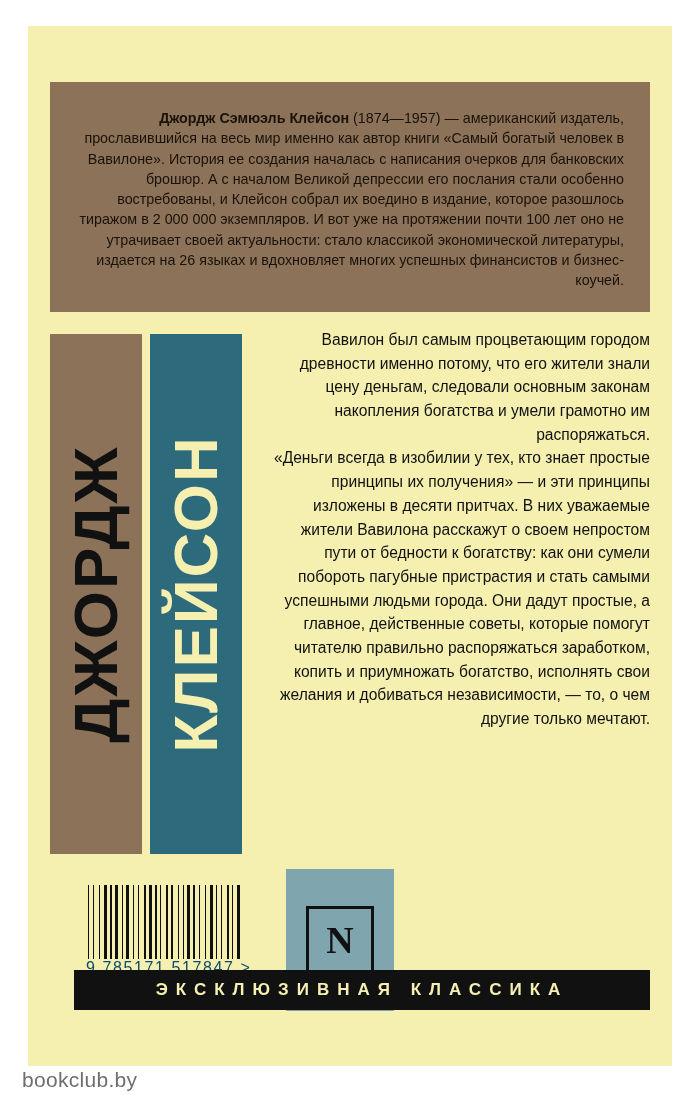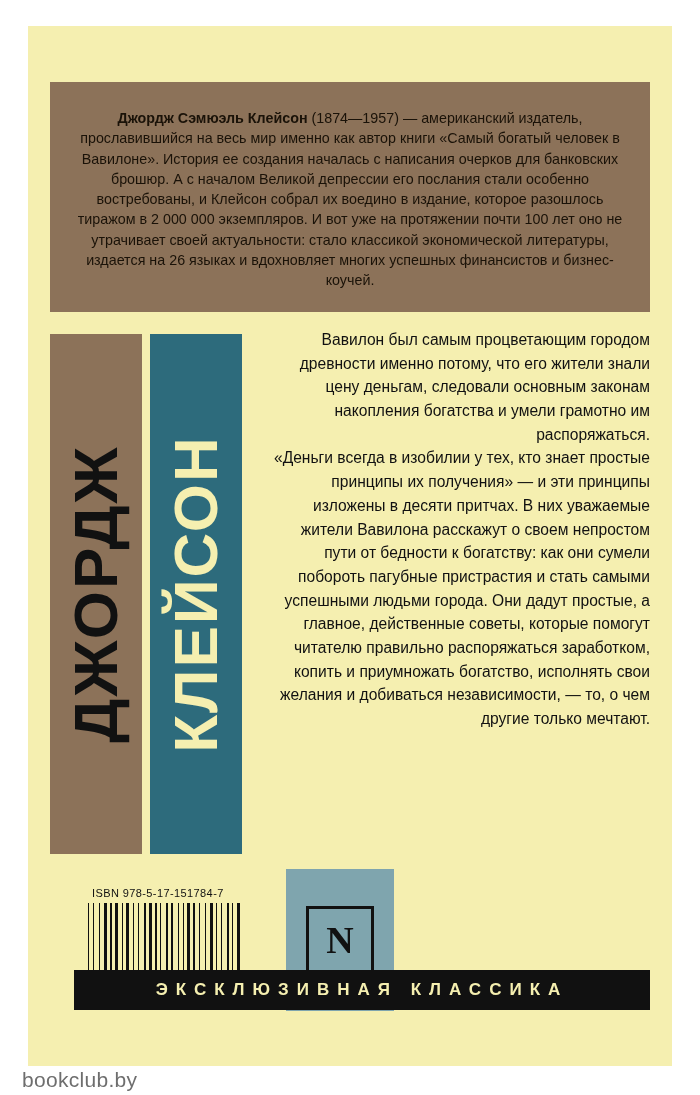--- a/index.html
+++ b/index.html
@@ -37,21 +37,21 @@
     width: 600px;
     height: 230px;
     background: #8c7259;
     box-sizing: border-box;
     padding: 26px 26px 10px 26px;
   }
   .bio-text {
     color: #1a1208;
     font-size: 14.3px;
     line-height: 1.42;
-    text-align: center;
+    text-align: right;
     margin: 0;
   }
   .bio-text b {
     font-weight: bold;
   }
   
   .vert-block {
     position: absolute;
     top: 308px;
     width: 92px;
@@ -224,21 +224,20 @@
     <div class="vert-block vert-last">
       <span class="vert-text">КЛЕЙСОН</span>
     </div>
 
     <div class="annotation">
       <p style="white-space: pre-line; text-align: right;">Вавилон был самым процветающим городом древности именно потому, что его жители знали цену деньгам, следовали основным законам накопления богатства и умели грамотно им распоряжаться.
 «Деньги всегда в изобилии у тех, кто знает простые принципы их получения» — и эти принципы изложены в десяти притчах. В них уважаемые жители Вавилона расскажут о своем непростом пути от бедности к богатству: как они сумели побороть пагубные пристрастия и стать самыми успешными людьми города. Они дадут простые, а главное, действенные советы, которые помогут читателю правильно распоряжаться заработком, копить и приумножать богатство, исполнять свои желания и добиваться независимости, — то, о чем другие только мечтают.</p>
     </div>
 
     <div class="isbn-box">
-      <div class="isbn-label">ISBN 978-5-17-151784-7</div>
       <div class="barcode" id="barcode">
           <div class="bar" style="left: 0px; width: 1px;"></div>
           <div class="bar" style="left: 5px; width: 1px;"></div>
           <div class="bar" style="left: 11px; width: 1px;"></div>
           <div class="bar" style="left: 16px; width: 3px;"></div>
           <div class="bar" style="left: 22px; width: 2px;"></div>
           <div class="bar" style="left: 27px; width: 3px;"></div>
           <div class="bar" style="left: 34px; width: 1px;"></div>
           <div class="bar" style="left: 38px; width: 3px;"></div>
           <div class="bar" style="left: 45px; width: 1px;"></div>

